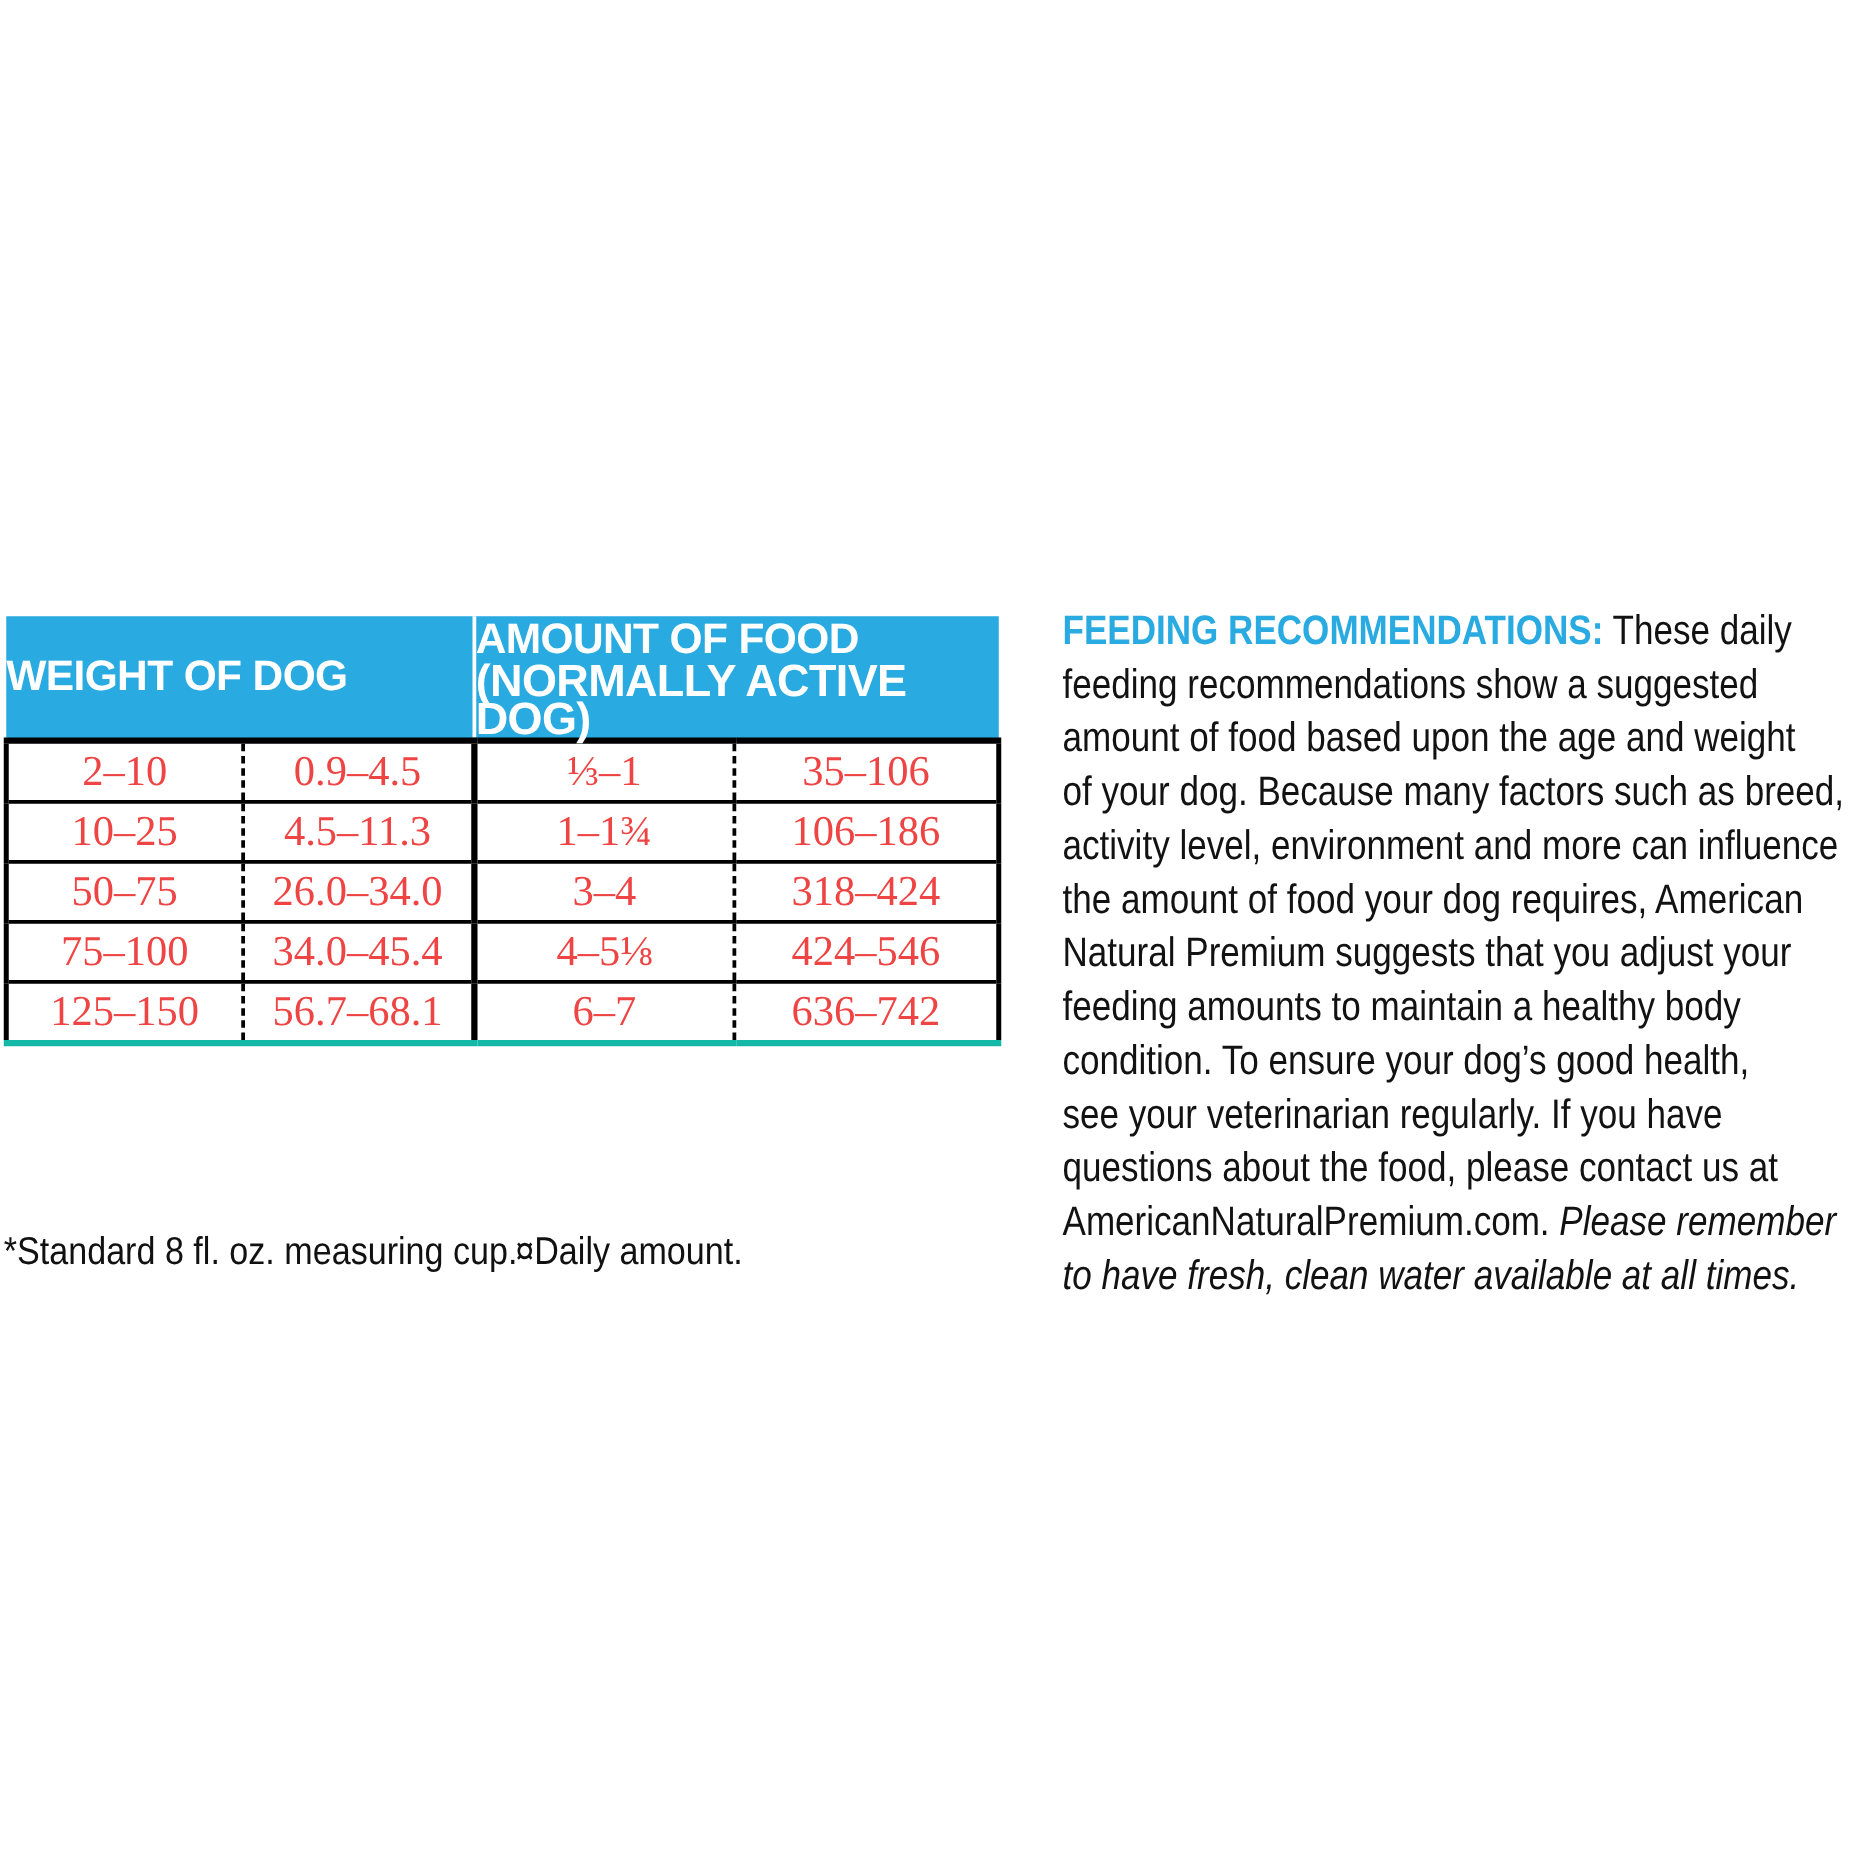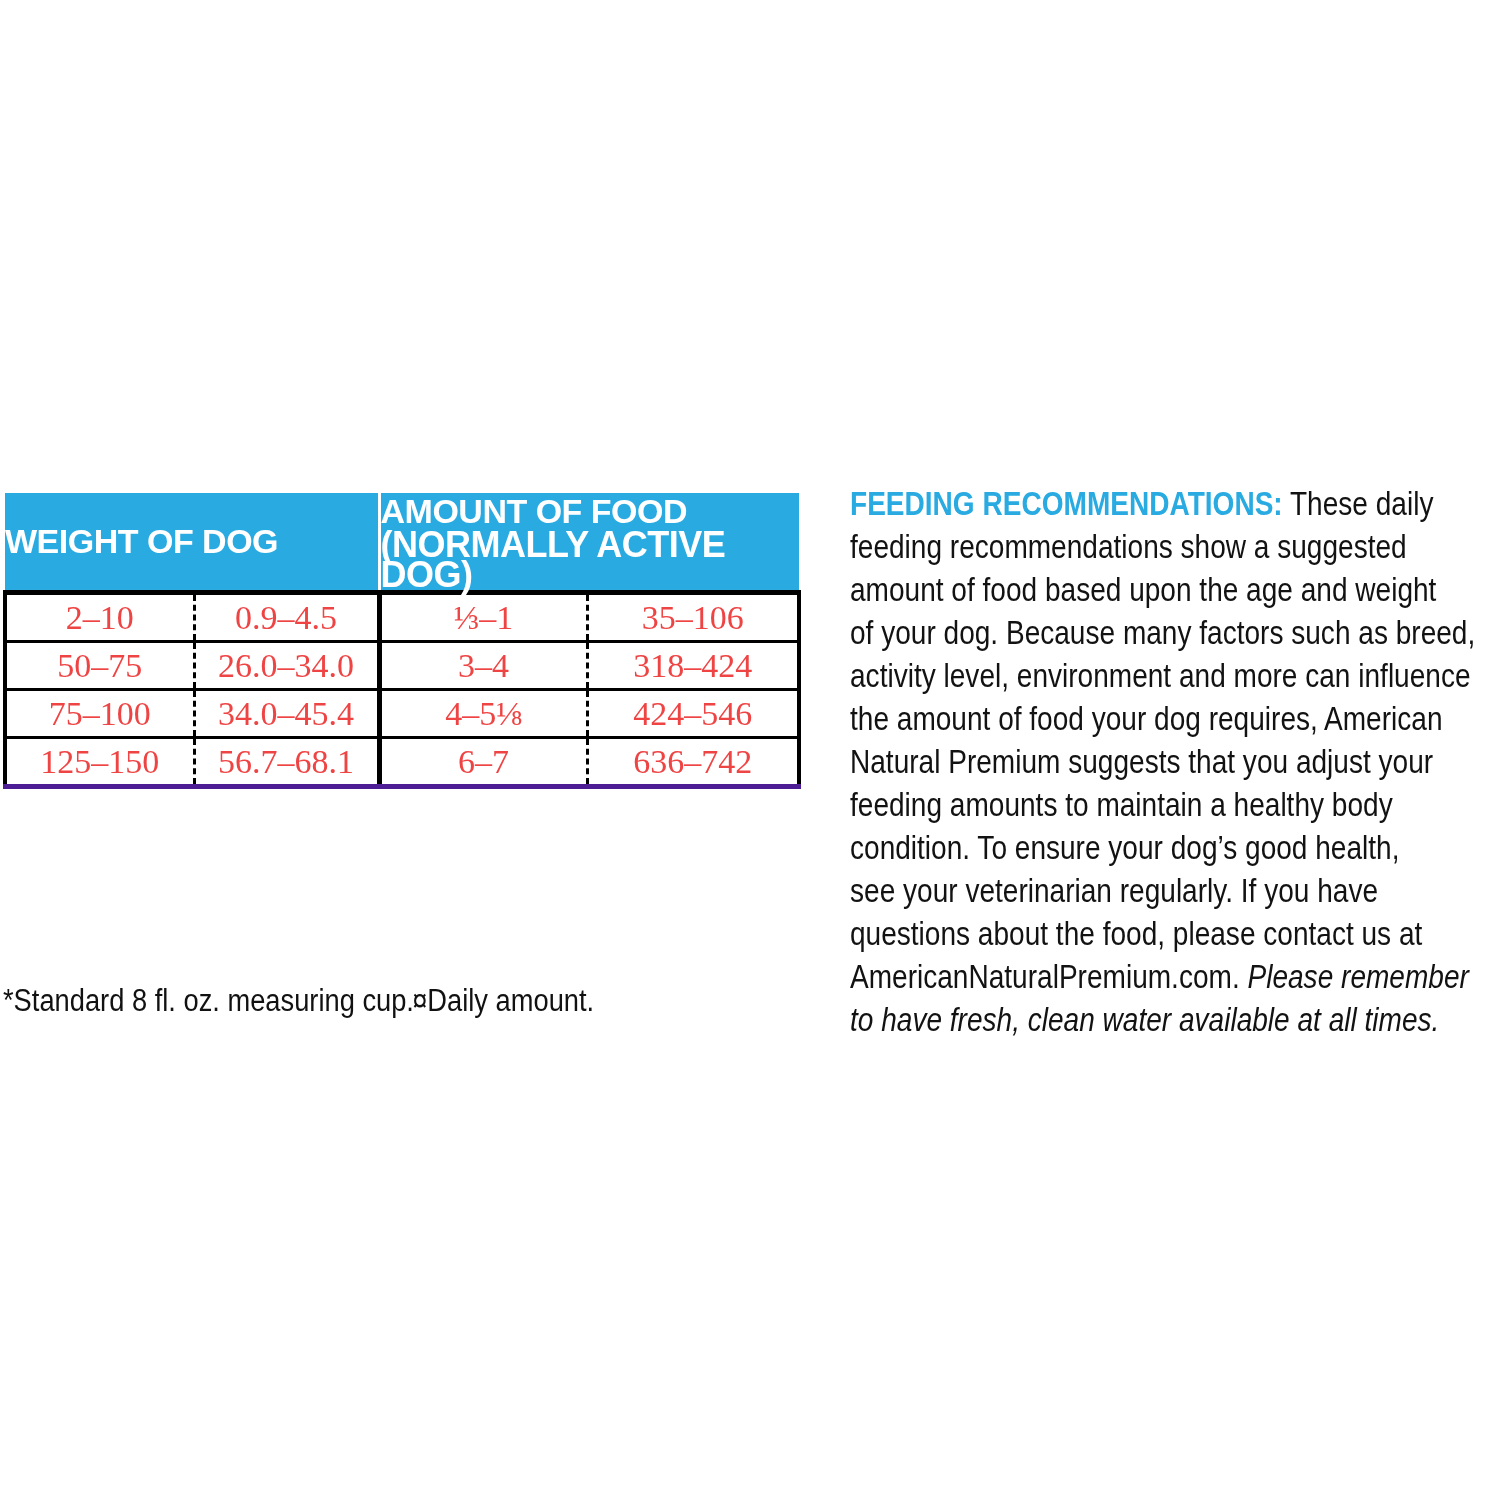--- a/index.html
+++ b/index.html
@@ -46,21 +46,21 @@
     padding: 0;
     text-align: center;
     vertical-align: middle;
     font-family: "Liberation Serif", serif;
     font-size: 34px;
     color: #ef4444;
     border-bottom: 3px solid #000000;
     background: #ffffff;
   }
   .feed-table tbody tr:first-child td { border-top: 5px solid #000000; }
-  .feed-table tbody tr:last-child td  { border-bottom: 5px solid #4c1d95; font-family: Liberation Serif, serif; }
+  .feed-table tbody tr:last-child td  { border-bottom: 5px solid #14b8a6; font-family: Liberation Serif, serif; }
   .feed-table tbody td:first-child    { border-left: 4px solid #000000; }
   .feed-table tbody td:last-child     { border-right: 4px solid #000000; }
   .feed-table tbody td.dash-left      { border-left: 3px dashed #000000; }
   .feed-table tbody td.solid-left     { border-left: 5px solid #000000; }
 
   
   .footnotes {
     position: absolute;
     left: 3px;
     top: 983px;
@@ -114,20 +114,26 @@
       </tr>
     </thead>
     <tbody>
       <tr>
         <td>2–10</td>
         <td class="dash-left">0.9–4.5</td>
         <td class="solid-left">⅓–1</td>
         <td class="dash-left">35–106</td>
       </tr>
       <tr>
+        <td>10–25</td>
+        <td class="dash-left">4.5–11.3</td>
+        <td class="solid-left">1–1¾</td>
+        <td class="dash-left">106–186</td>
+      </tr>
+      <tr>
         <td>50–75</td>
         <td class="dash-left">26.0–34.0</td>
         <td class="solid-left">3–4</td>
         <td class="dash-left">318–424</td>
       </tr>
       <tr>
         <td>75–100</td>
         <td class="dash-left">34.0–45.4</td>
         <td class="solid-left">4–5⅛</td>
         <td class="dash-left">424–546</td>

